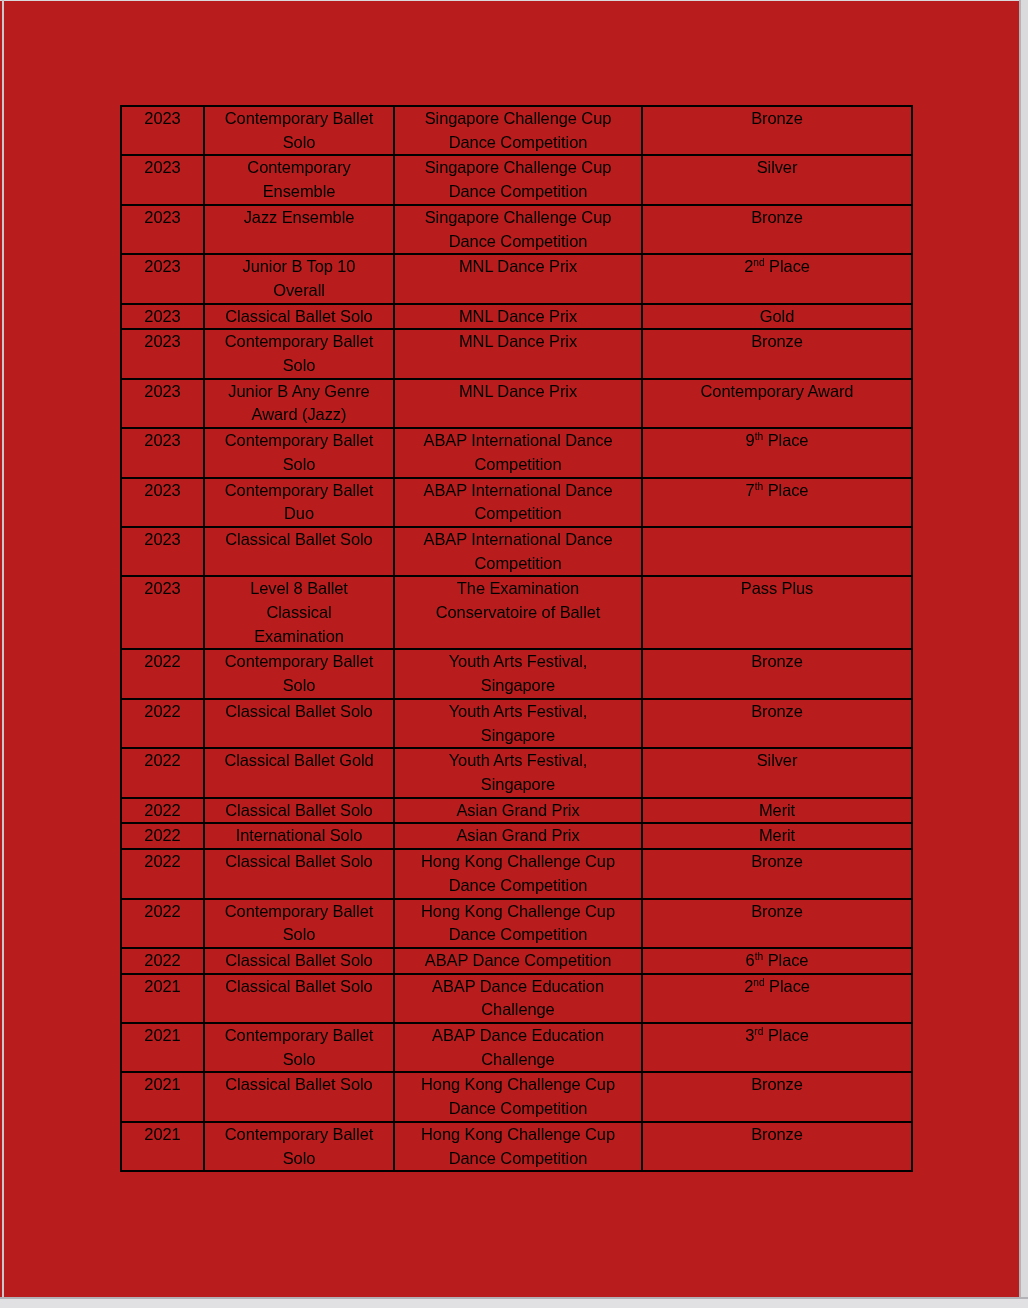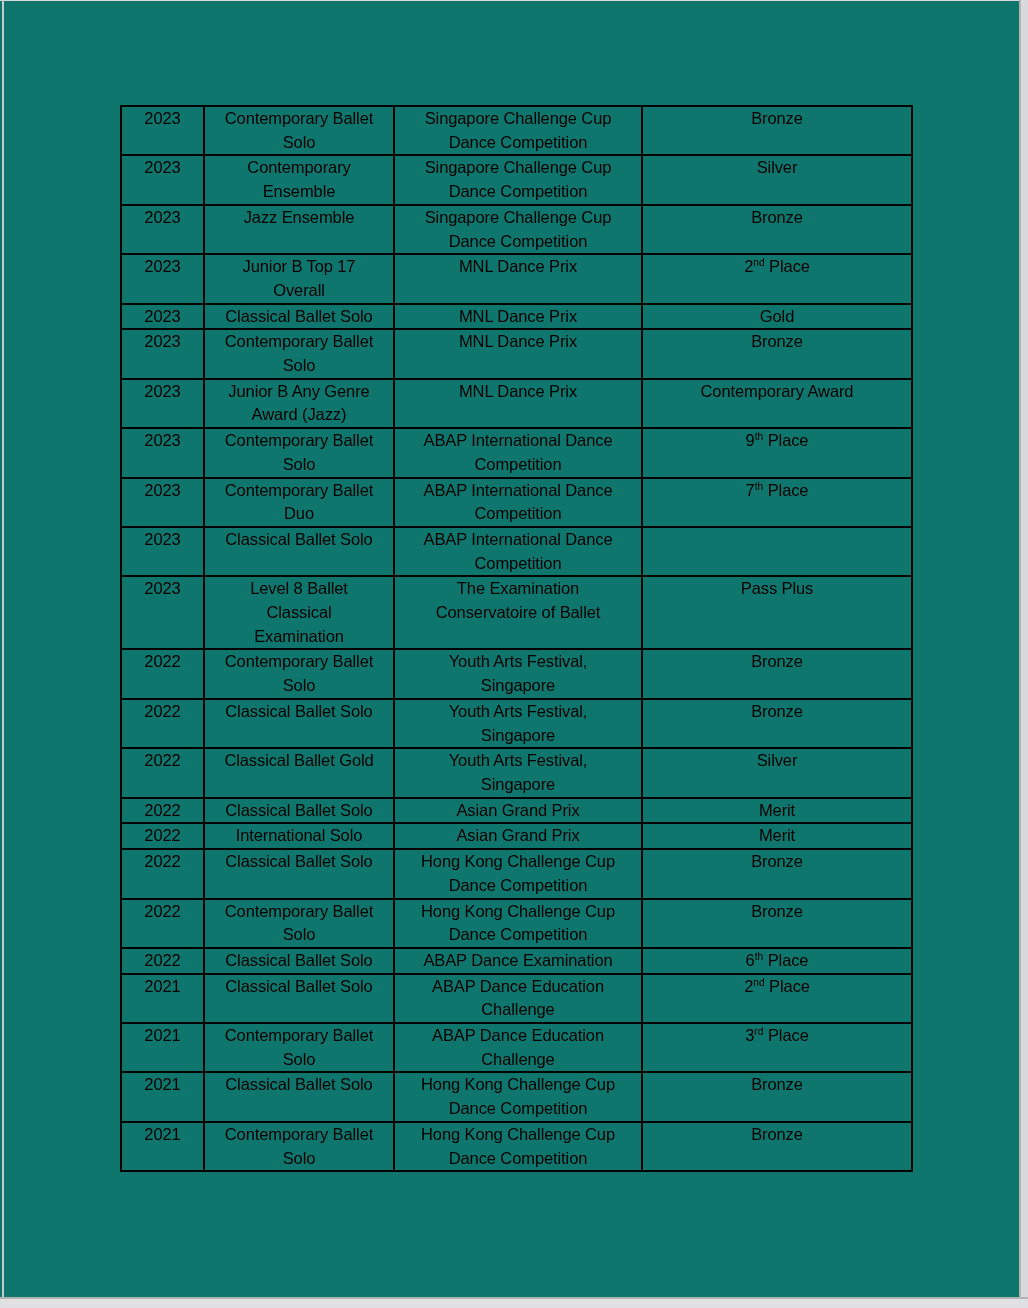--- a/index.html
+++ b/index.html
@@ -7,21 +7,21 @@
     padding: 0;
     width: 1028px;
     height: 1308px;
     background: #ffffff;
     overflow: hidden;
     font-family: "Liberation Sans", sans-serif;
   }
   .page {
     position: absolute;
     inset: 0;
-    background: #0f766e;
+    background: #b91c1c;
   }
   
   .edge-top    { position: absolute; left: 0; top: 0; width: 1028px; height: 1px; background: #d9d9db; }
   .edge-left   { position: absolute; left: 2px; top: 0; width: 2px; height: 1308px; background: #c9c9cd; }
   .edge-right  { position: absolute; left: 1019px; top: 0; width: 9px; height: 1308px; background: #dadadd; border-left: 2px solid #b3b3b7; box-sizing: border-box; }
   .edge-bottom { position: absolute; left: 0; top: 1297px; width: 1028px; height: 11px; background: #e1e1e3; border-top: 2px solid #b3b3b7; box-sizing: border-box; }
 
   table.awards {
     position: absolute;
     left: 120px;
@@ -84,21 +84,21 @@
         </tr>
         <tr>
           <td>2023</td>
           <td>Jazz Ensemble</td>
           <td>Singapore Challenge Cup
 Dance Competition</td>
           <td><span>Bronze</span></td>
         </tr>
         <tr>
           <td>2023</td>
-          <td>Junior B Top 17
+          <td>Junior B Top 10
 Overall</td>
           <td>MNL Dance Prix</td>
           <td><span>2</span><sup>nd</sup><span> Place</span></td>
         </tr>
         <tr>
           <td>2023</td>
           <td>Classical Ballet Solo</td>
           <td>MNL Dance Prix</td>
           <td><span>Gold</span></td>
         </tr>
@@ -193,21 +193,21 @@
           <td>2022</td>
           <td>Contemporary Ballet
 Solo</td>
           <td>Hong Kong Challenge Cup
 Dance Competition</td>
           <td><span>Bronze</span></td>
         </tr>
         <tr>
           <td>2022</td>
           <td>Classical Ballet Solo</td>
-          <td>ABAP Dance Examination</td>
+          <td>ABAP Dance Competition</td>
           <td><span>6</span><sup>th</sup><span> Place</span></td>
         </tr>
         <tr>
           <td>2021</td>
           <td>Classical Ballet Solo</td>
           <td>ABAP Dance Education
 Challenge</td>
           <td><span>2</span><sup>nd</sup><span> Place</span></td>
         </tr>
         <tr>

